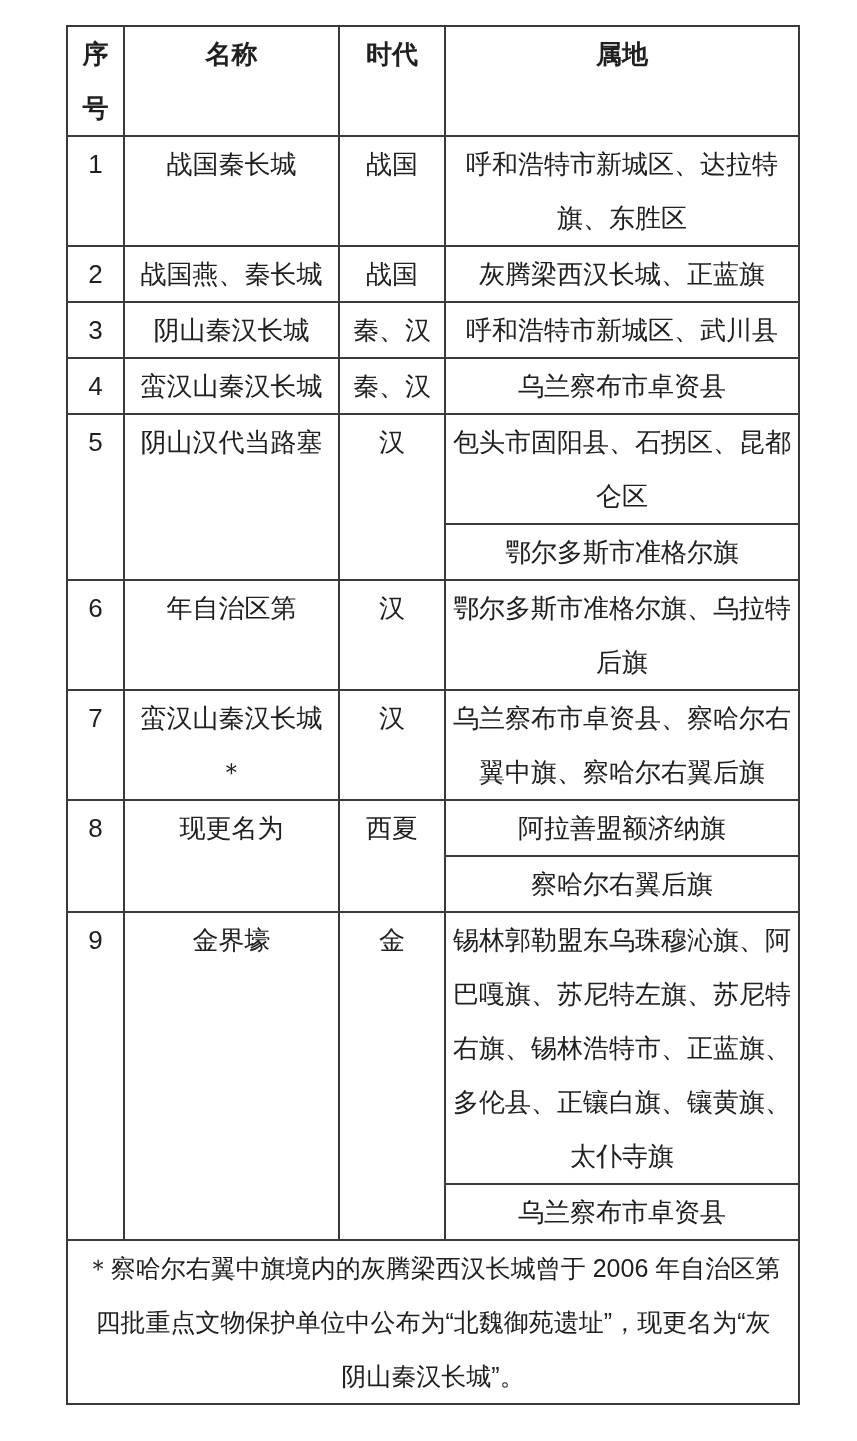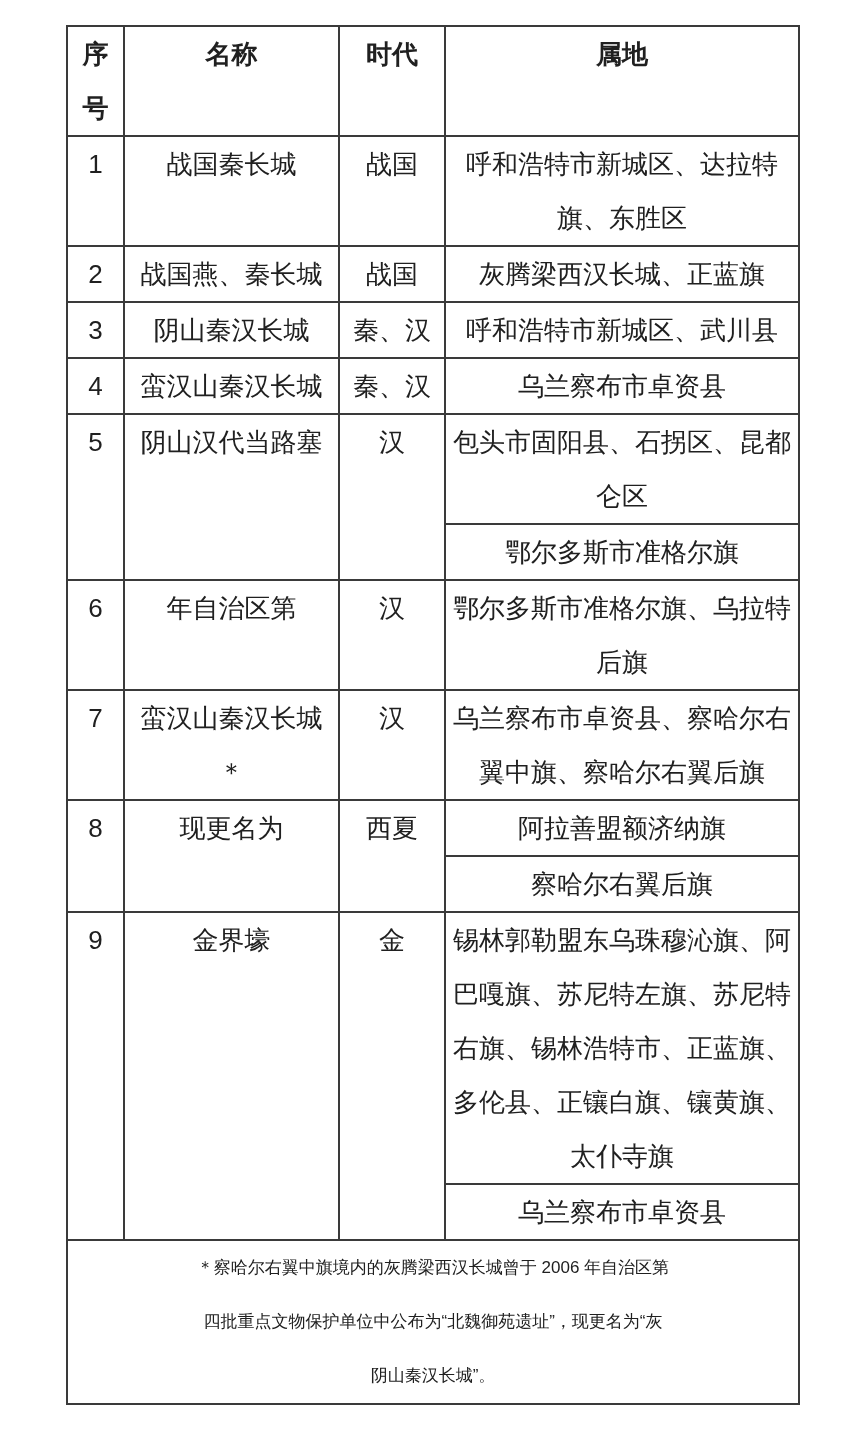--- a/index.html
+++ b/index.html
@@ -46,21 +46,21 @@
     font-weight: bold;
   }
   td.note-cell {
     text-align: left;
     padding: 6px 8px 10px 10px;
     white-space: normal;
   }
   .note-line {
     white-space: pre;
     overflow: hidden;
-    font-size: 17px;
+    font-size: 25px;
     line-height: 54px;
   }
 </style>
 </head>
 <body>
 
 <div class="doc-page">
   <table class="heritage">
     <colgroup>
       <col style="width:57px">

